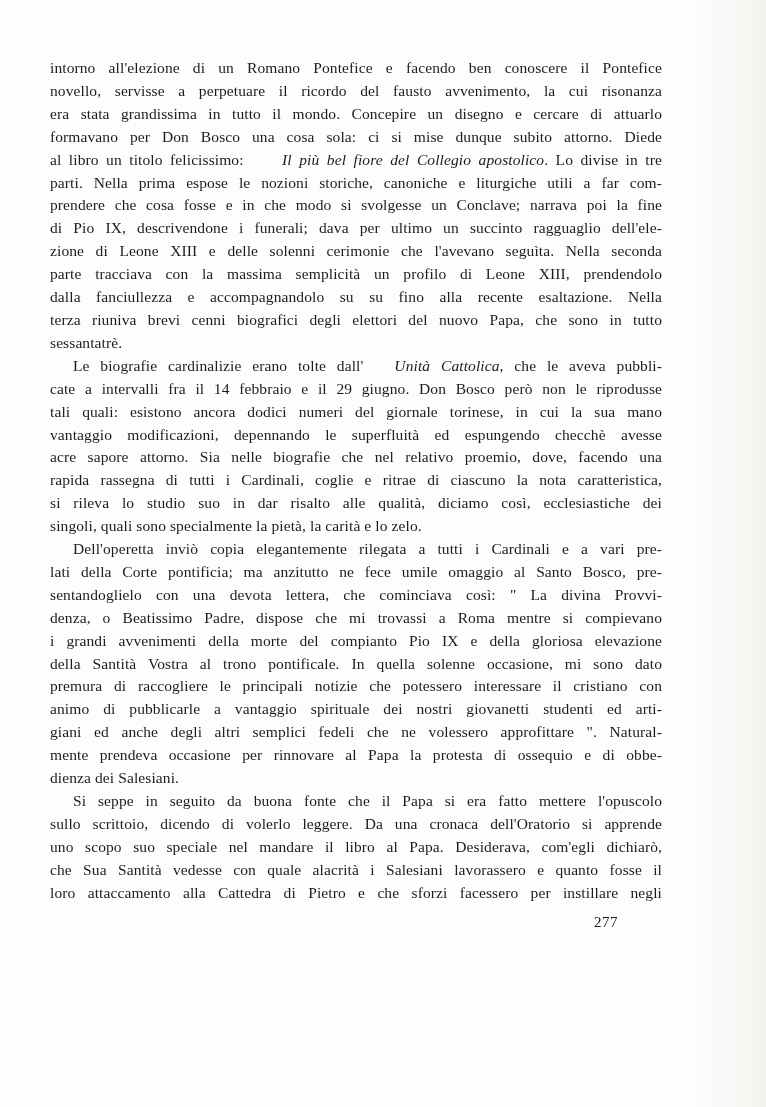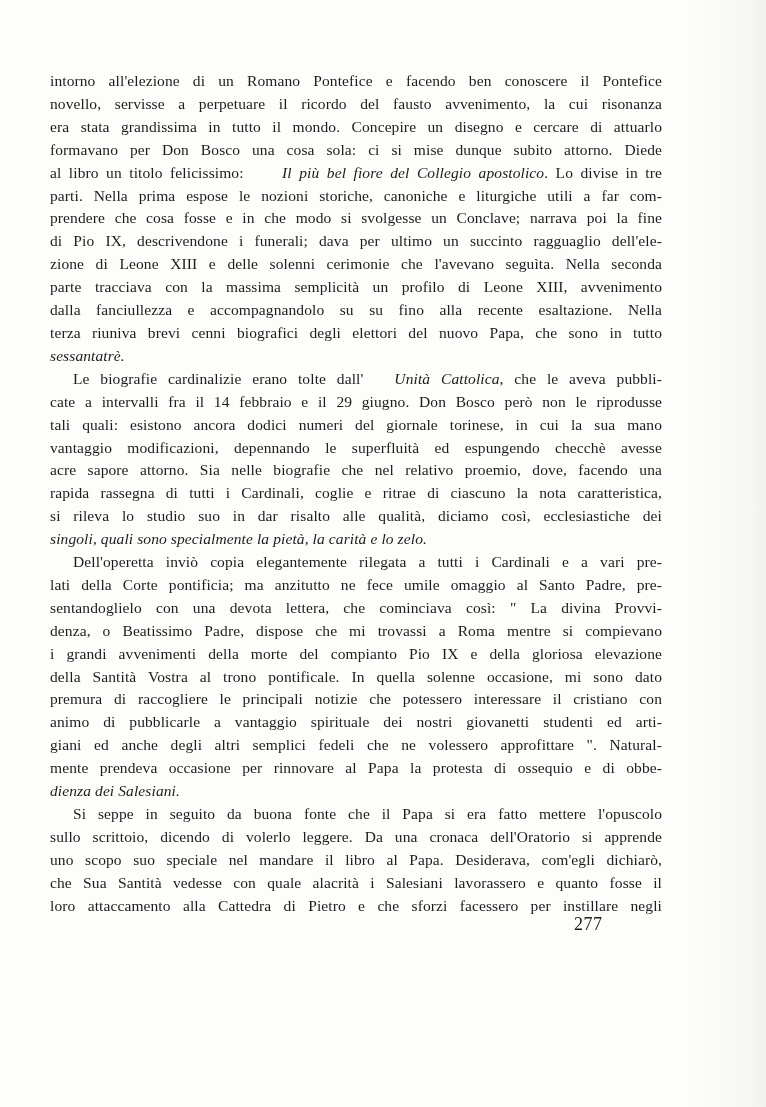--- a/index.html
+++ b/index.html
@@ -12,79 +12,78 @@
     width: 766px;
     height: 1107px;
     overflow: hidden;
     background: linear-gradient(90deg, #fdfdfc 0%, #fdfdfc 90%, #f6f6f3 98%, #f1f1ee 100%);
     font-family: "Liberation Serif", "DejaVu Serif", serif;
     color: #1c1c1c;
   }
   .text-block {
     position: absolute;
     left: 50px;
-    top: 70px;
+    top: 57px;
     width: 612px;
     font-size: 15.5px;
     line-height: 22.9px;
     letter-spacing: 0.1px;
   }
   .line {
     text-align: justify;
     text-align-last: justify;
     white-space: normal;
   }
   .line.last {
     text-align-last: left;
-    font-style: italic;
   }
   .line.indent {
     text-indent: 23px;
   }
   .italic {
     font-style: italic;
     margin-left: 31px;
   }
   .page-number {
     position: absolute;
     top: 914px;
-    left: 574px;
-    font-size: 18px;
+    left: 594px;
+    font-size: 15px;
     letter-spacing: 0.5px;
     color: #1c1c1c;
   }
 </style>
 </head>
 <body>
 
 <div class="page">
   <div class="text-block">
       <div class="line"><span>intorno all'elezione di un Romano Pontefice e facendo ben conoscere il Pontefice</span></div>
       <div class="line"><span>novello, servisse a perpetuare il ricordo del fausto avvenimento, la cui risonanza</span></div>
       <div class="line"><span>era stata grandissima in tutto il mondo. Concepire un disegno e cercare di attuarlo</span></div>
       <div class="line"><span>formavano per Don Bosco una cosa sola: ci si mise dunque subito attorno. Diede</span></div>
       <div class="line"><span>al libro un titolo felicissimo: </span><span class="italic">Il più bel fiore del Collegio apostolico</span><span>. Lo divise in tre</span></div>
       <div class="line"><span>parti. Nella prima espose le nozioni storiche, canoniche e liturgiche utili a far com-</span></div>
       <div class="line"><span>prendere che cosa fosse e in che modo si svolgesse un Conclave; narrava poi la fine</span></div>
       <div class="line"><span>di Pio IX, descrivendone i funerali; dava per ultimo un succinto ragguaglio dell'ele-</span></div>
       <div class="line"><span>zione di Leone XIII e delle solenni cerimonie che l'avevano seguìta. Nella seconda</span></div>
-      <div class="line"><span>parte tracciava con la massima semplicità un profilo di Leone XIII, avvenimento</span></div>
+      <div class="line"><span>parte tracciava con la massima semplicità un profilo di Leone XIII, prendendolo</span></div>
       <div class="line"><span>dalla fanciullezza e accompagnandolo su su fino alla recente esaltazione. Nella</span></div>
       <div class="line"><span>terza riuniva brevi cenni biografici degli elettori del nuovo Papa, che sono in tutto</span></div>
       <div class="line last"><span>sessantatrè.</span></div>
       <div class="line indent"><span>Le biografie cardinalizie erano tolte dall'</span><span class="italic">Unità Cattolica</span><span>, che le aveva pubbli-</span></div>
       <div class="line"><span>cate a intervalli fra il 14 febbraio e il 29 giugno. Don Bosco però non le riprodusse</span></div>
       <div class="line"><span>tali quali: esistono ancora dodici numeri del giornale torinese, in cui la sua mano</span></div>
       <div class="line"><span>vantaggio modificazioni, depennando le superfluità ed espungendo checchè avesse</span></div>
       <div class="line"><span>acre sapore attorno. Sia nelle biografie che nel relativo proemio, dove, facendo una</span></div>
       <div class="line"><span>rapida rassegna di tutti i Cardinali, coglie e ritrae di ciascuno la nota caratteristica,</span></div>
       <div class="line"><span>si rileva lo studio suo in dar risalto alle qualità, diciamo così, ecclesiastiche dei</span></div>
       <div class="line last"><span>singoli, quali sono specialmente la pietà, la carità e lo zelo.</span></div>
       <div class="line indent"><span>Dell'operetta inviò copia elegantemente rilegata a tutti i Cardinali e a vari pre-</span></div>
-      <div class="line"><span>lati della Corte pontificia; ma anzitutto ne fece umile omaggio al Santo Padre, pre-</span></div>
+      <div class="line"><span>lati della Corte pontificia; ma anzitutto ne fece umile omaggio al Santo Bosco, pre-</span></div>
       <div class="line"><span>sentandoglielo con una devota lettera, che cominciava così: " La divina Provvi-</span></div>
       <div class="line"><span>denza, o Beatissimo Padre, dispose che mi trovassi a Roma mentre si compievano</span></div>
       <div class="line"><span>i grandi avvenimenti della morte del compianto Pio IX e della gloriosa elevazione</span></div>
       <div class="line"><span>della Santità Vostra al trono pontificale. In quella solenne occasione, mi sono dato</span></div>
       <div class="line"><span>premura di raccogliere le principali notizie che potessero interessare il cristiano con</span></div>
       <div class="line"><span>animo di pubblicarle a vantaggio spirituale dei nostri giovanetti studenti ed arti-</span></div>
       <div class="line"><span>giani ed anche degli altri semplici fedeli che ne volessero approfittare ". Natural-</span></div>
       <div class="line"><span>mente prendeva occasione per rinnovare al Papa la protesta di ossequio e di obbe-</span></div>
       <div class="line last"><span>dienza dei Salesiani.</span></div>
       <div class="line indent"><span>Si seppe in seguito da buona fonte che il Papa si era fatto mettere l'opuscolo</span></div>

